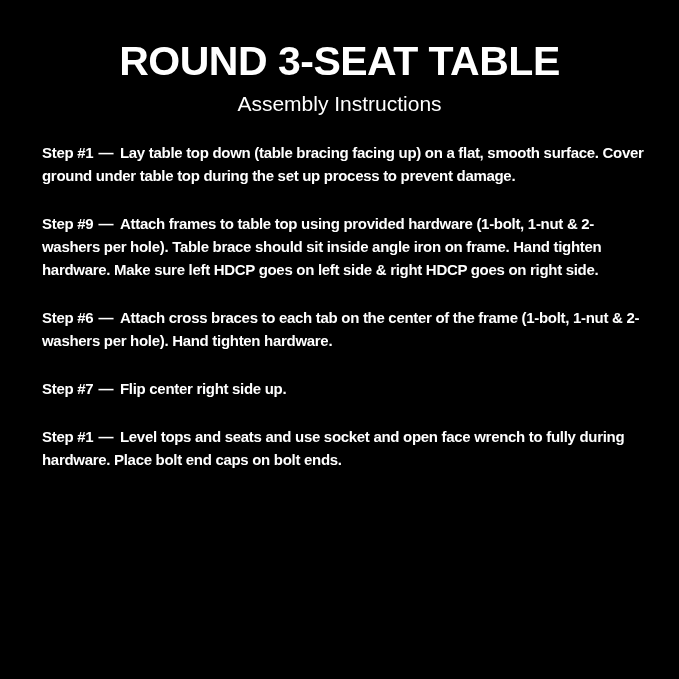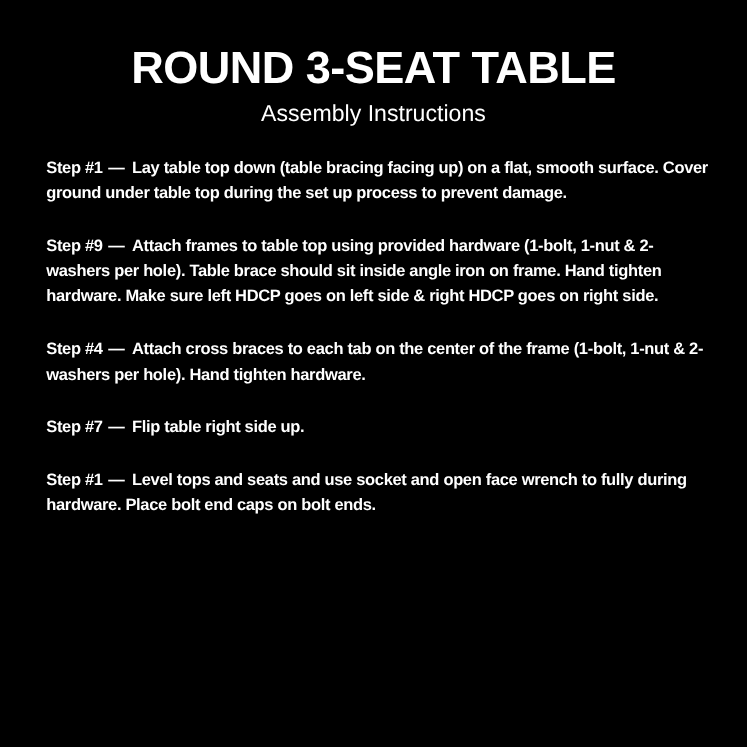--- a/index.html
+++ b/index.html
@@ -52,19 +52,19 @@
     <h1 class="title">ROUND 3-SEAT TABLE</h1>
     <h2 class="subtitle">Assembly Instructions</h2>
   </div>
 
   <div class="steps">
     <p class="step"><span class="step-label">Step #1</span><span class="step-dash">—</span><span class="step-text">Lay table top down (table bracing facing up) on a flat, smooth surface. Cover ground under table top during the set up process to prevent damage.</span></p>
 
     <p class="step"><span class="step-label">Step #9</span><span class="step-dash">—</span><span class="step-text">Attach frames to table top using provided hardware (1-bolt, 1-nut &amp; 2-washers per hole). Table brace should sit inside angle iron on frame. Hand tighten hardware. Make sure left HDCP goes on left side &amp; right HDCP goes on right side.</span></p>
 
 
-    <p class="step"><span class="step-label">Step #4</span><span class="step-dash">—</span><span class="step-text">Attach cross braces to each tab on the center of the frame (1-bolt, 1-nut &amp; 2-washers per hole). Hand tighten hardware.</span></p>
+    <p class="step"><span class="step-label">Step #6</span><span class="step-dash">—</span><span class="step-text">Attach cross braces to each tab on the center of the frame (1-bolt, 1-nut &amp; 2-washers per hole). Hand tighten hardware.</span></p>
 
-    <p class="step"><span class="step-label">Step #7</span><span class="step-dash">—</span><span class="step-text">Flip table right side up.</span></p>
+    <p class="step"><span class="step-label">Step #7</span><span class="step-dash">—</span><span class="step-text">Flip center right side up.</span></p>
 
     <p class="step"><span class="step-label">Step #1</span><span class="step-dash">—</span><span class="step-text">Level tops and seats and use socket and open face wrench to fully during hardware. Place bolt end caps on bolt ends.</span></p>
   </div>
 </div>
 
 </body></html>

